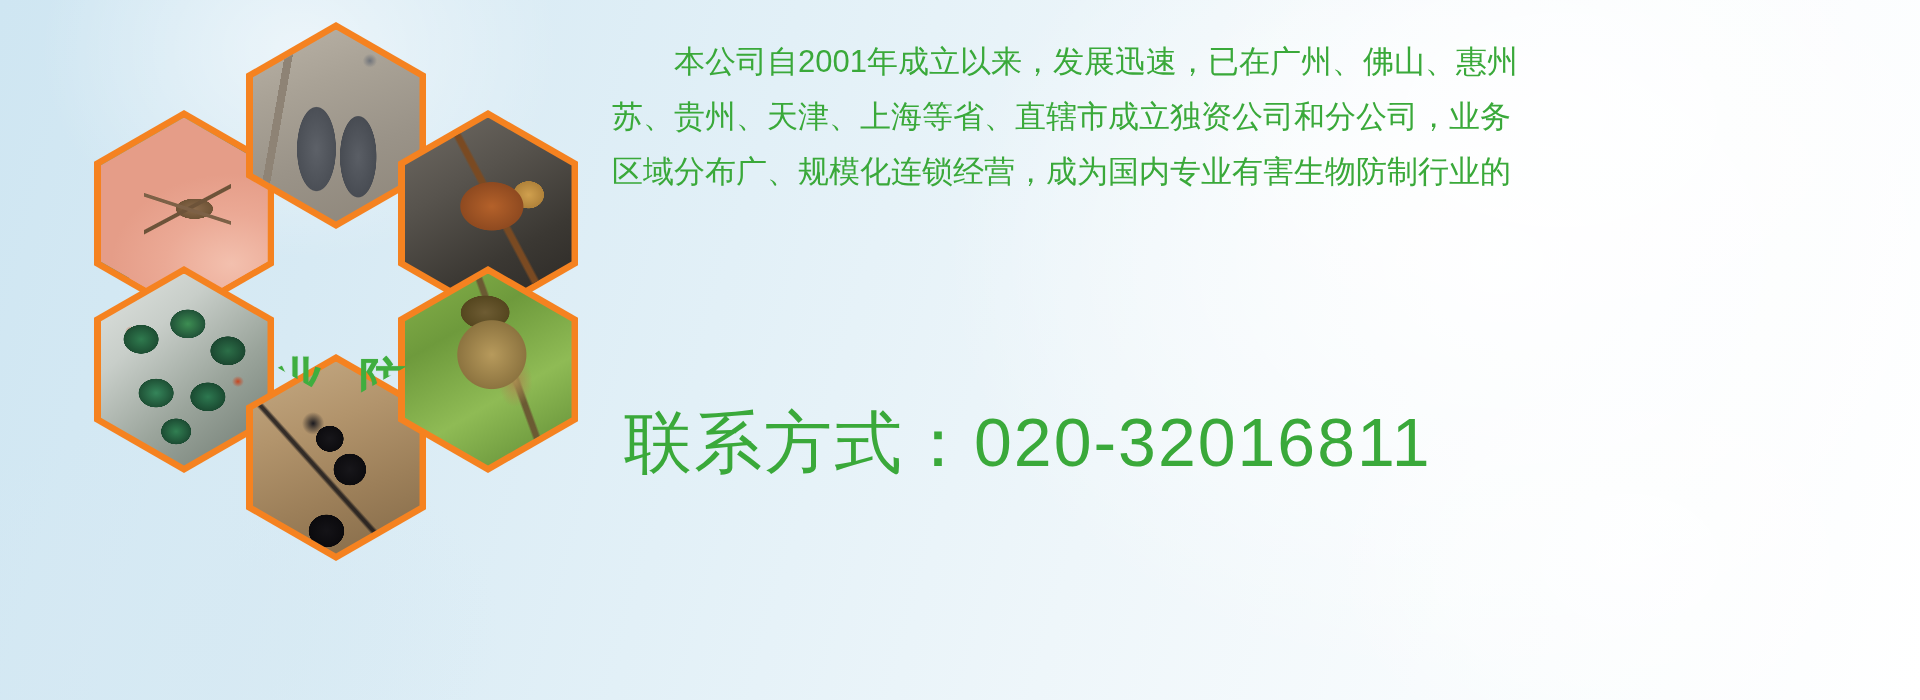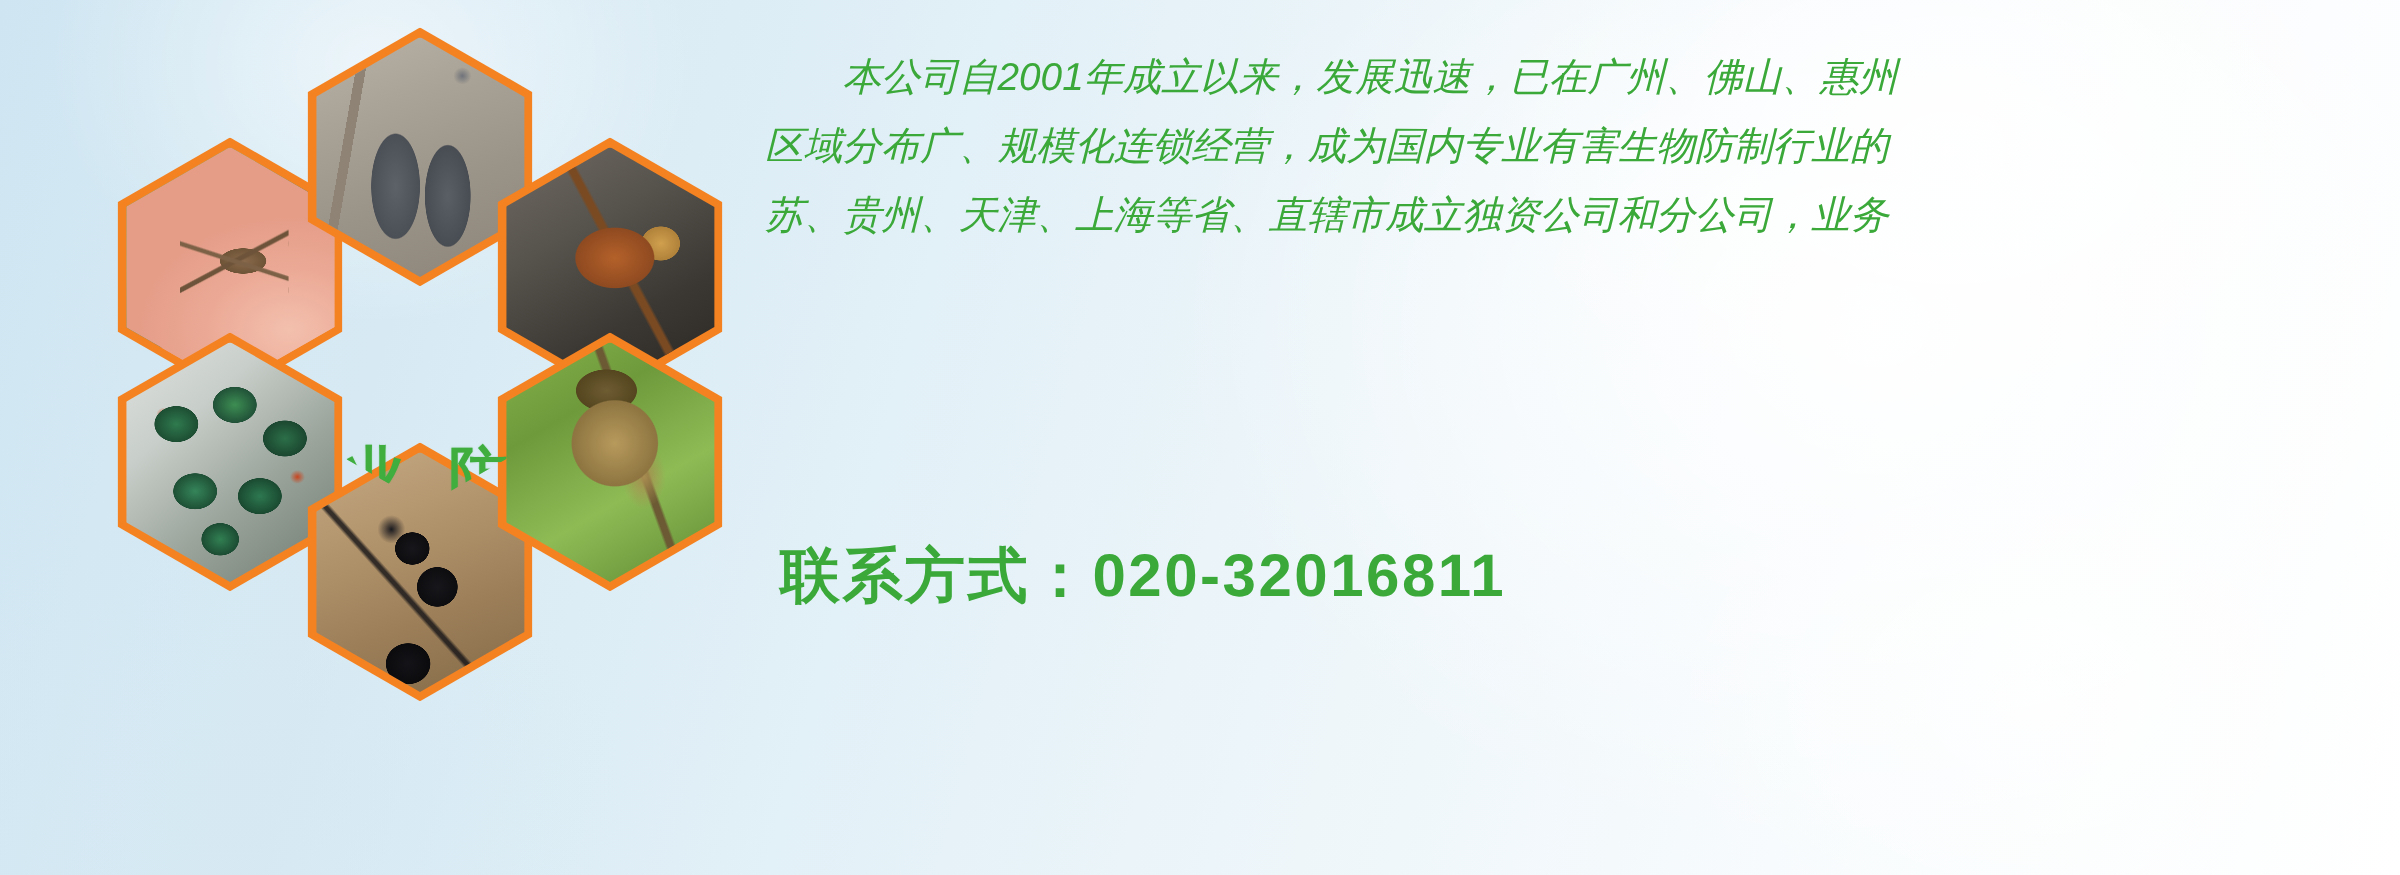--- a/index.html
+++ b/index.html
@@ -127,31 +127,31 @@
   .ph-stinkbug:after{
     content:"";position:absolute;inset:0;
     background:
       radial-gradient(ellipse 30% 26% at 52% 42%,#b79a5c 0%,#8d7440 68%,transparent 70%),
       radial-gradient(ellipse 20% 12% at 48% 20%,#6e5c33 0%,#55461f 72%,transparent 74%),
       radial-gradient(ellipse 14% 18% at 66% 56%,#a88c50 0%,transparent 74%),
       linear-gradient(70deg,transparent 58%,#6b5a33 59%,#6b5a33 61%,transparent 62%);
   }
 
   
-  #copy{position:absolute;left:612px;top:34px;width:1296px;font-style:italic;}
+  #copy{position:absolute;left:612px;top:34px;width:1296px;}
   .para-line{
     color:#3aa93a;font-size:31px;line-height:55px;font-weight:500;
     letter-spacing:0px;white-space:nowrap;
   }
   .para-line.first{text-indent:62px;}
 
   #contact{position:absolute;left:624px;top:404px;width:1290px;}
   .contact-row{
-    color:#3aa93a;font-size:48px;line-height:76px;font-weight:700;
-    letter-spacing:2px;white-space:nowrap;margin-top:20px;
+    color:#3aa93a;font-size:68px;line-height:76px;font-weight:400;
+    letter-spacing:2px;white-space:nowrap;
   }
   .contact-row.second{padding-left:286px;}
 </style>
 </head>
 <body>
 
 <div id="banner">
 
   <div class="glow g1"></div>
   <div class="glow g2"></div>
@@ -198,21 +198,21 @@
 
     <div id="hex-center">
       <div class="brand-line">专业</div>
       <div class="brand-line">防治</div>
     </div>
 
   </div>
 
   <div id="copy">
     <div class="para-line first">本公司自2001年成立以来，发展迅速，已在广州、佛山、惠州</div>
+    <div class="para-line">苏、贵州、天津、上海等省、直辖市成立独资公司和分公司，业务</div>
     <div class="para-line">区域分布广、规模化连锁经营，成为国内专业有害生物防制行业的</div>
-    <div class="para-line">苏、贵州、天津、上海等省、直辖市成立独资公司和分公司，业务</div>
   </div>
 
   <div id="contact">
     <div class="contact-row">联系方式：020-32016811</div>
   </div>
 
 </div>
 
 </body></html>

